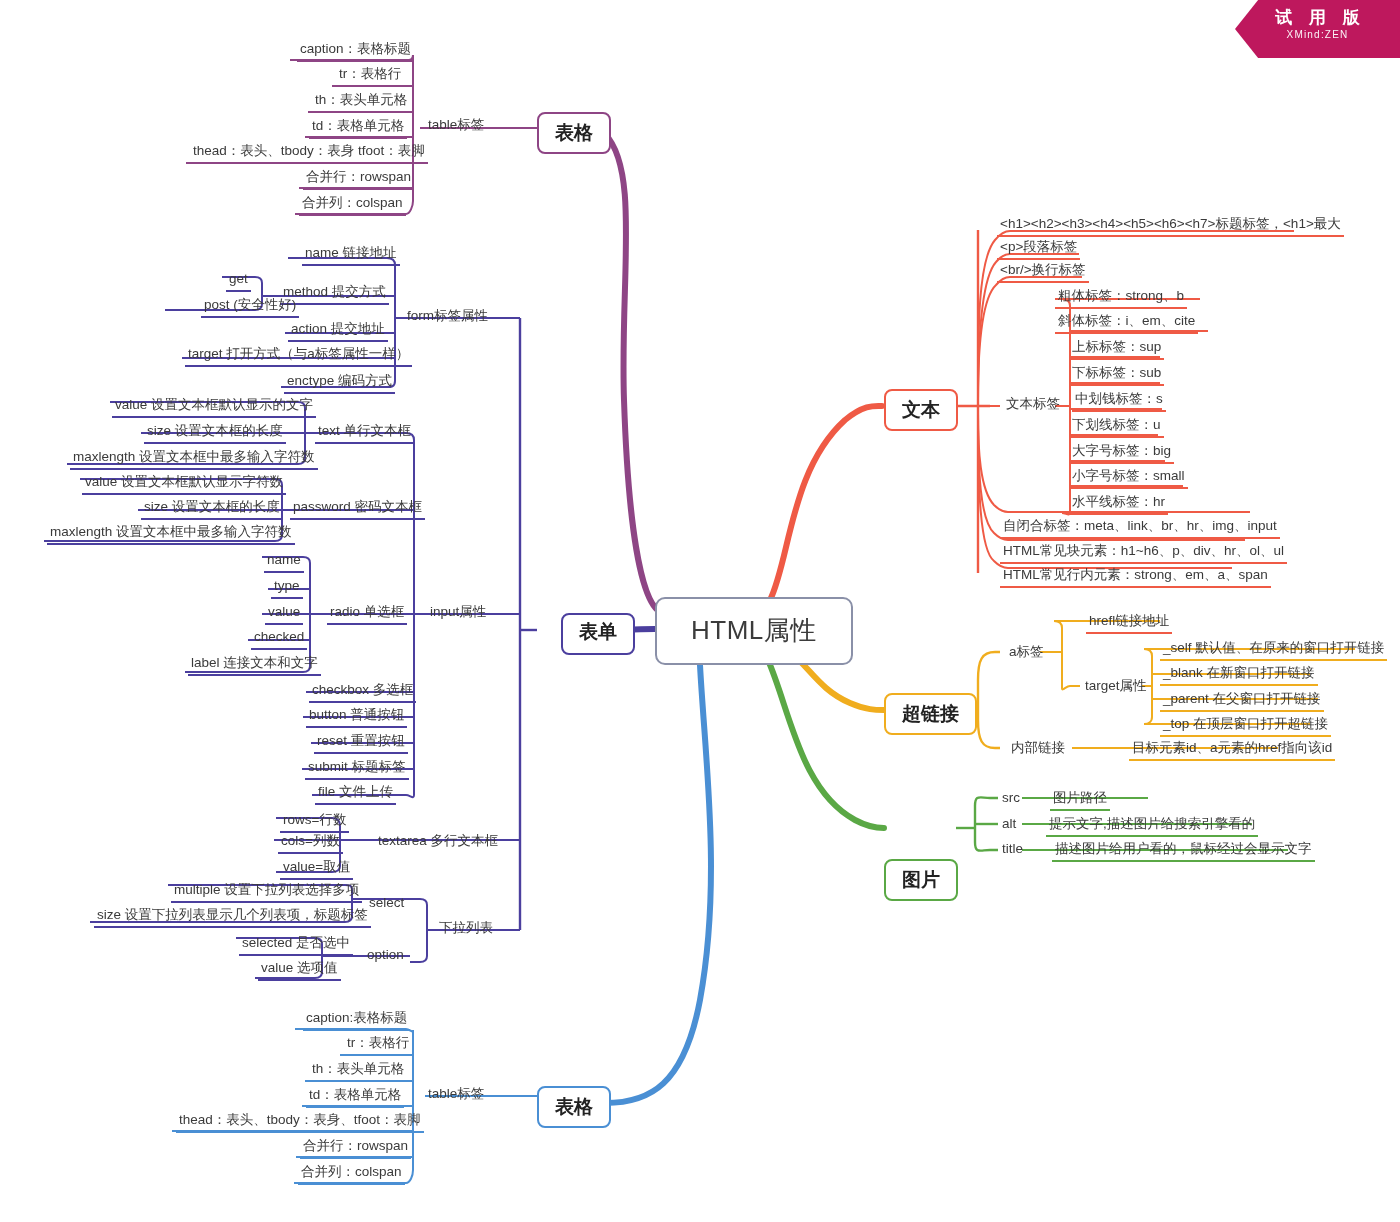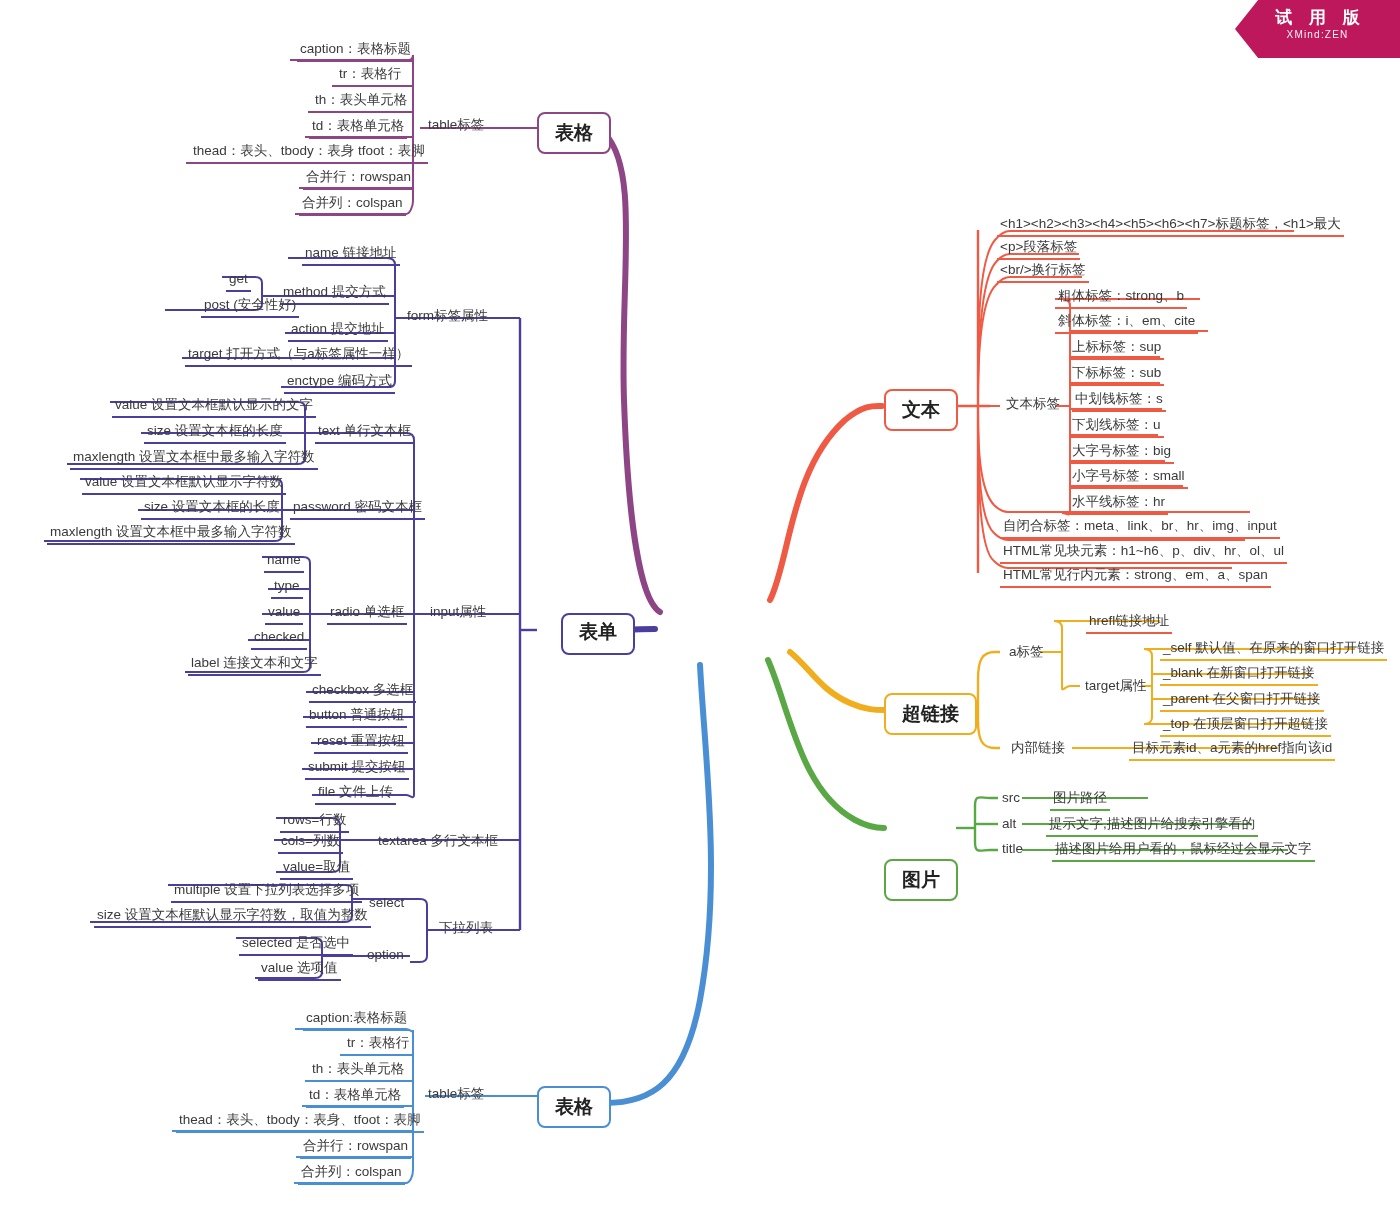--- a/index.html
+++ b/index.html
@@ -244,20 +244,23 @@
     <path d="M413,1030 L413,1170" stroke="#4a8fd4" stroke-width="2" fill="none"></path>
     <path d="M413,1030 C413,1034 410,1029 406,1029 L295,1029" stroke="#4a8fd4" stroke-width="2" fill="none"></path>
     <path d="M413,1055 L340,1055" stroke="#4a8fd4" stroke-width="2" fill="none"></path>
     <path d="M413,1081 L305,1081" stroke="#4a8fd4" stroke-width="2" fill="none"></path>
     <path d="M413,1106 L302,1106" stroke="#4a8fd4" stroke-width="2" fill="none"></path>
     <path d="M413,1131 L172,1131" stroke="#4a8fd4" stroke-width="2" fill="none"></path>
     <path d="M413,1157 L296,1157" stroke="#4a8fd4" stroke-width="2" fill="none"></path>
     <path d="M413,1170 C413,1176 410,1183 406,1183 L294,1183" stroke="#4a8fd4" stroke-width="2" fill="none"></path>
   </svg>
 
+  <div class="node central" style="left:655px;top:597px;transform:translateY(0);">
+    <span>HTML属性</span>
+  </div>
 
   <div class="node boxed c-purple" style="left:537px;top:112px;">
     <span>表格</span>
   </div>
 
   <div class="node boxed c-indigo" style="left:561px;top:613px;font-family:Liberation Mono, monospace;">
     <span>表单</span>
   </div>
 
   <div class="node boxed c-red" style="left:884px;top:389px;">
@@ -346,41 +349,41 @@
   <div class="node leaf" style="left: 188px; top: 654px; border-bottom: 2px solid rgb(75, 63, 158);">
     <span>label 连接文本和文字</span></div>
 
   <div class="node leaf" style="left: 309px; top: 681px; border-bottom: 2px solid rgb(75, 63, 158);">
     <span>checkbox 多选框</span></div>
   <div class="node leaf" style="left: 306px; top: 706px; border-bottom: 2px solid rgb(75, 63, 158);">
     <span>button 普通按钮</span></div>
   <div class="node leaf" style="left: 314px; top: 732px; border-bottom: 2px solid rgb(75, 63, 158);">
     <span>reset 重置按钮</span></div>
   <div class="node leaf" style="left: 305px; top: 758px; border-bottom: 2px solid rgb(75, 63, 158);">
-    <span>submit 提交按钮</span></div>
+    <span>submit 标题标签</span></div>
   <div class="node leaf" style="left: 315px; top: 783px; border-bottom: 2px solid rgb(75, 63, 158);">
     <span>file 文件上传</span></div>
 
   <div class="node mid" style="left:375px;top:832px;">
     <span>textarea 多行文本框</span></div>
   <div class="node leaf" style="left: 280px; top: 811px; border-bottom: 2px solid rgb(75, 63, 158);">
     <span>rows=行数</span></div>
   <div class="node leaf" style="left: 278px; top: 832px; border-bottom: 2px solid rgb(75, 63, 158);">
     <span>cols=列数</span></div>
   <div class="node leaf" style="left: 280px; top: 858px; border-bottom: 2px solid rgb(75, 63, 158);">
     <span>value=取值</span></div>
 
   <div class="node mid" style="left:436px;top:919px;">
     <span>下拉列表</span></div>
   <div class="node mid" style="left:366px;top:894px;">
     <span>select</span></div>
   <div class="node leaf" style="left: 171px; top: 881px; border-bottom: 2px solid rgb(75, 63, 158);">
     <span>multiple 设置下拉列表选择多项</span></div>
   <div class="node leaf" style="left: 94px; top: 906px; border-bottom: 2px solid rgb(75, 63, 158);">
-    <span>size 设置文本框默认显示字符数，取值为整数</span></div>
+    <span>size 设置下拉列表显示几个列表项，标题标签</span></div>
   <div class="node mid" style="left:364px;top:946px;">
     <span>option</span></div>
   <div class="node leaf" style="left: 239px; top: 934px; border-bottom: 2px solid rgb(75, 63, 158);">
     <span>selected 是否选中</span></div>
   <div class="node leaf" style="left: 258px; top: 959px; border-bottom: 2px solid rgb(75, 63, 158);">
     <span>value 选项值</span></div>
 
   <div class="node leaf" style="left: 997px; top: 215px; border-bottom: 2px solid rgb(239, 90, 69);">
     <span>&lt;h1&gt;&lt;h2&gt;&lt;h3&gt;&lt;h4&gt;&lt;h5&gt;&lt;h6&gt;&lt;h7&gt;标题标签，&lt;h1&gt;最大</span></div>
   <div class="node leaf" style="left: 997px; top: 238px; border-bottom: 2px solid rgb(239, 90, 69);">

